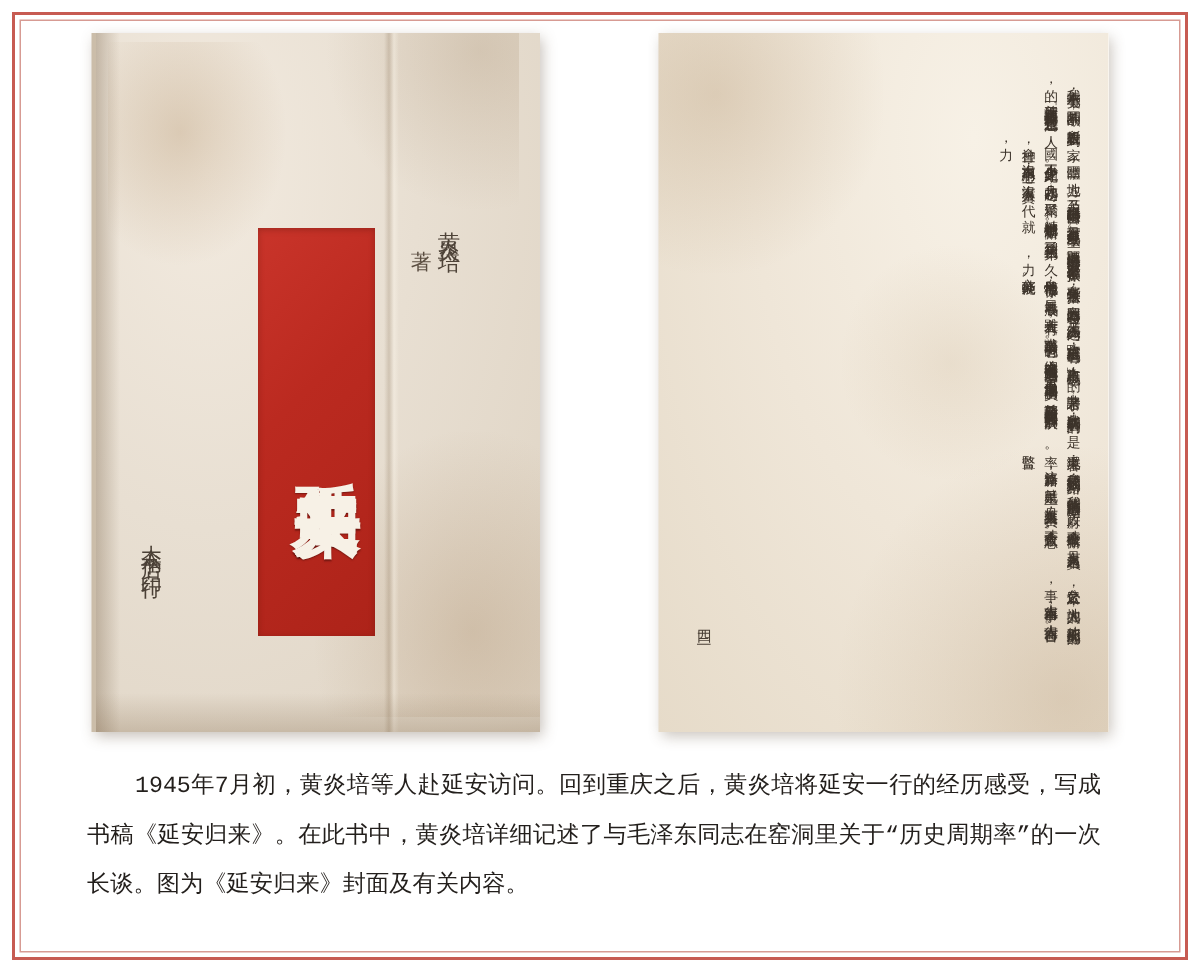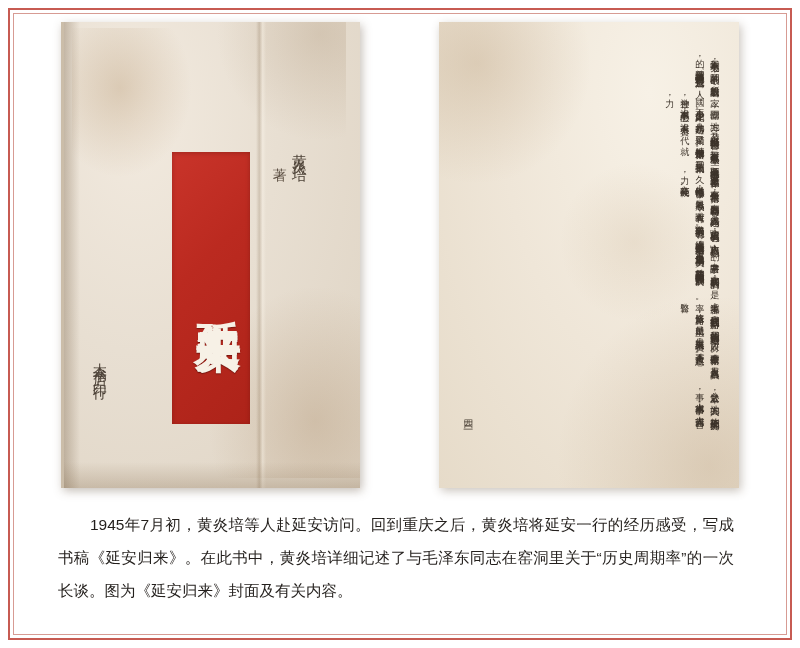--- a/index.html
+++ b/index.html
@@ -220,21 +220,21 @@
     color: #4a4036;
     font-family: "DejaVu Serif", "Liberation Serif", serif;
   }
 
   
   .caption {
     position: absolute;
     left: 36px;
     right: 44px;
     top: 486px;
-    font-family: Liberation Sans, sans-serif;
+    font-family: Liberation Mono, monospace;
     font-size: 15.5px;
     line-height: 33px;
     color: #231f1c;
     text-align: justify;
     text-indent: 32px;
   }
 </style>
 </head>
 <body>
 

